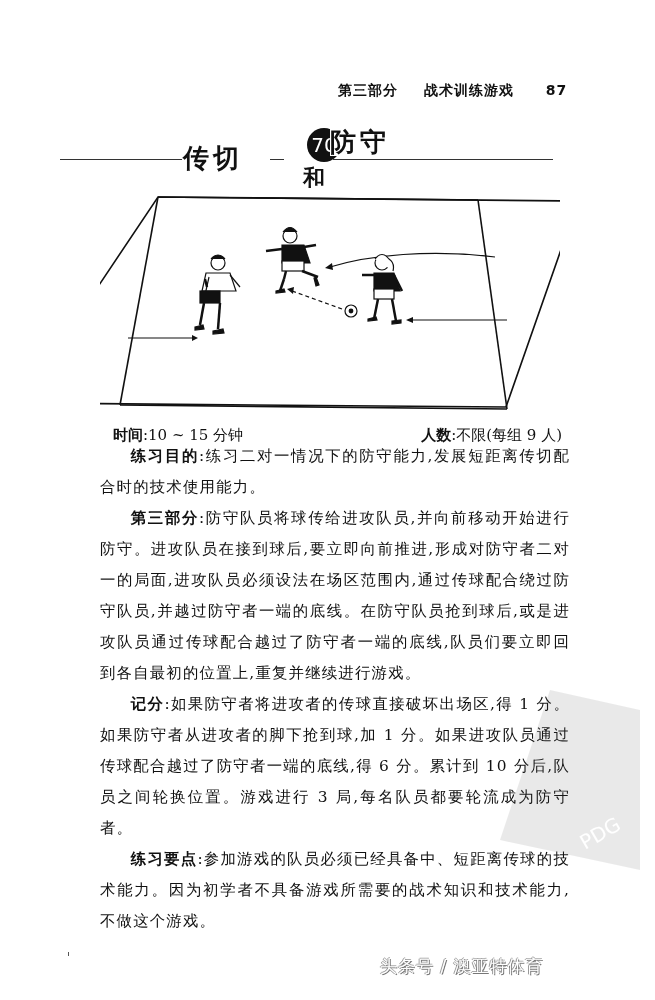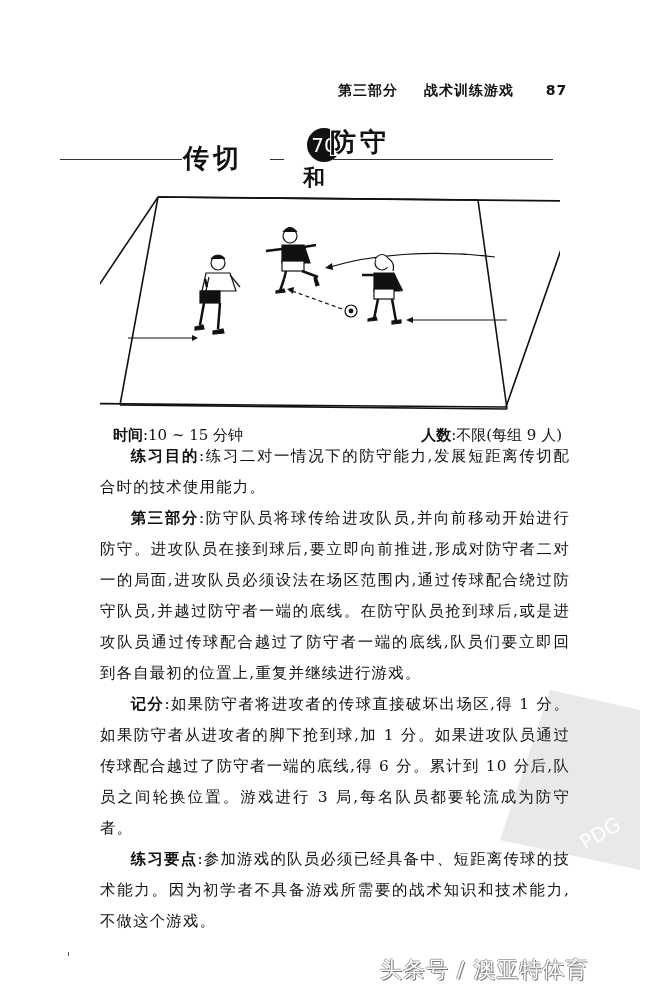--- a/index.html
+++ b/index.html
@@ -53,21 +53,21 @@
       font-size: 15.4px; line-height: 31px; text-align: justify; letter-spacing: 1.2px; margin-top: 21px;
     }
     .body-text p { margin: 0; text-indent: 2em; }
     .watermark-stamp {
       position: absolute; left: 490px; top: 690px; width: 150px; height: 180px;
       opacity: 0.12; pointer-events: none;
     }
     .watermark-footer {
       position: absolute; left: 380px; top: 955px;
       font-family: "DejaVu Sans", "Liberation Sans", sans-serif;
-      font-size: 22px; color: #fff; letter-spacing: 1px;
+      font-size: 17px; color: #fff; letter-spacing: 1px;
       text-shadow: 1px 1px 0 #777, -1px 0 0 #999, 0 -1px 0 #aaa;
     }
     .speck { position: absolute; background: #555; }
   </style>
 </head>
 <body>
 
 <div class="running-head">
   <span class="rh-part">第三部分</span>
   <span class="rh-chapter">战术训练游戏</span>

